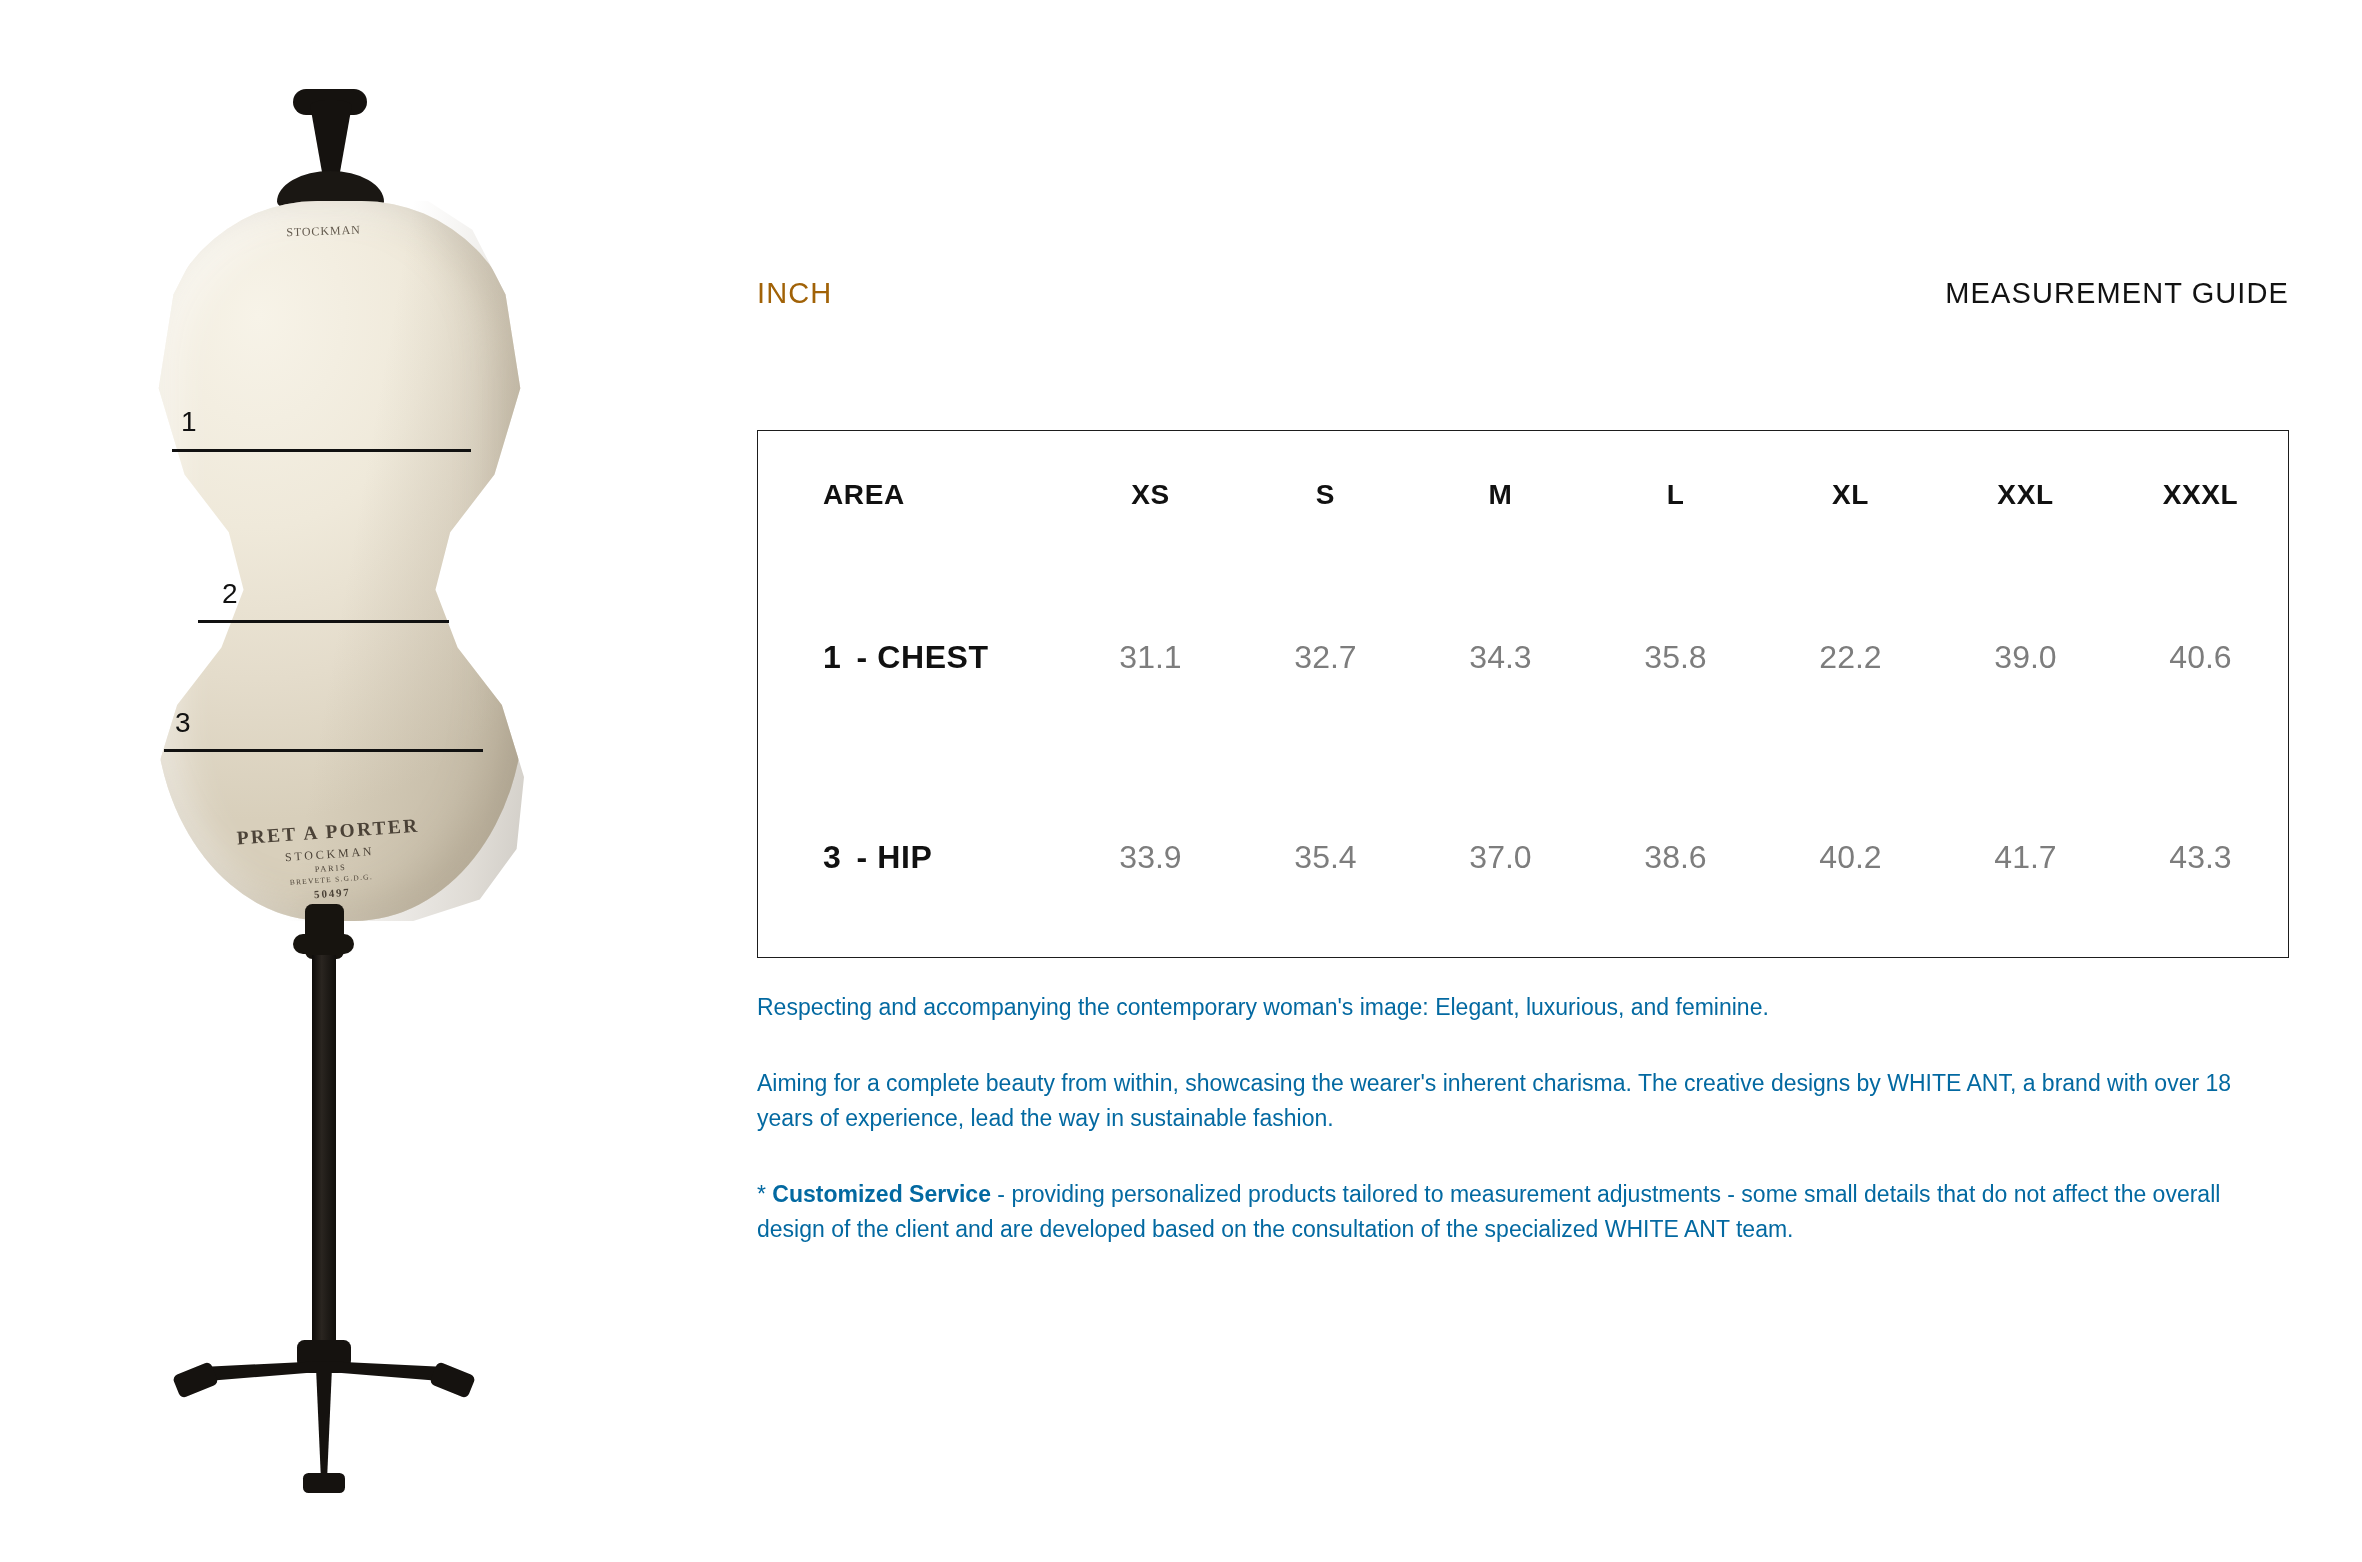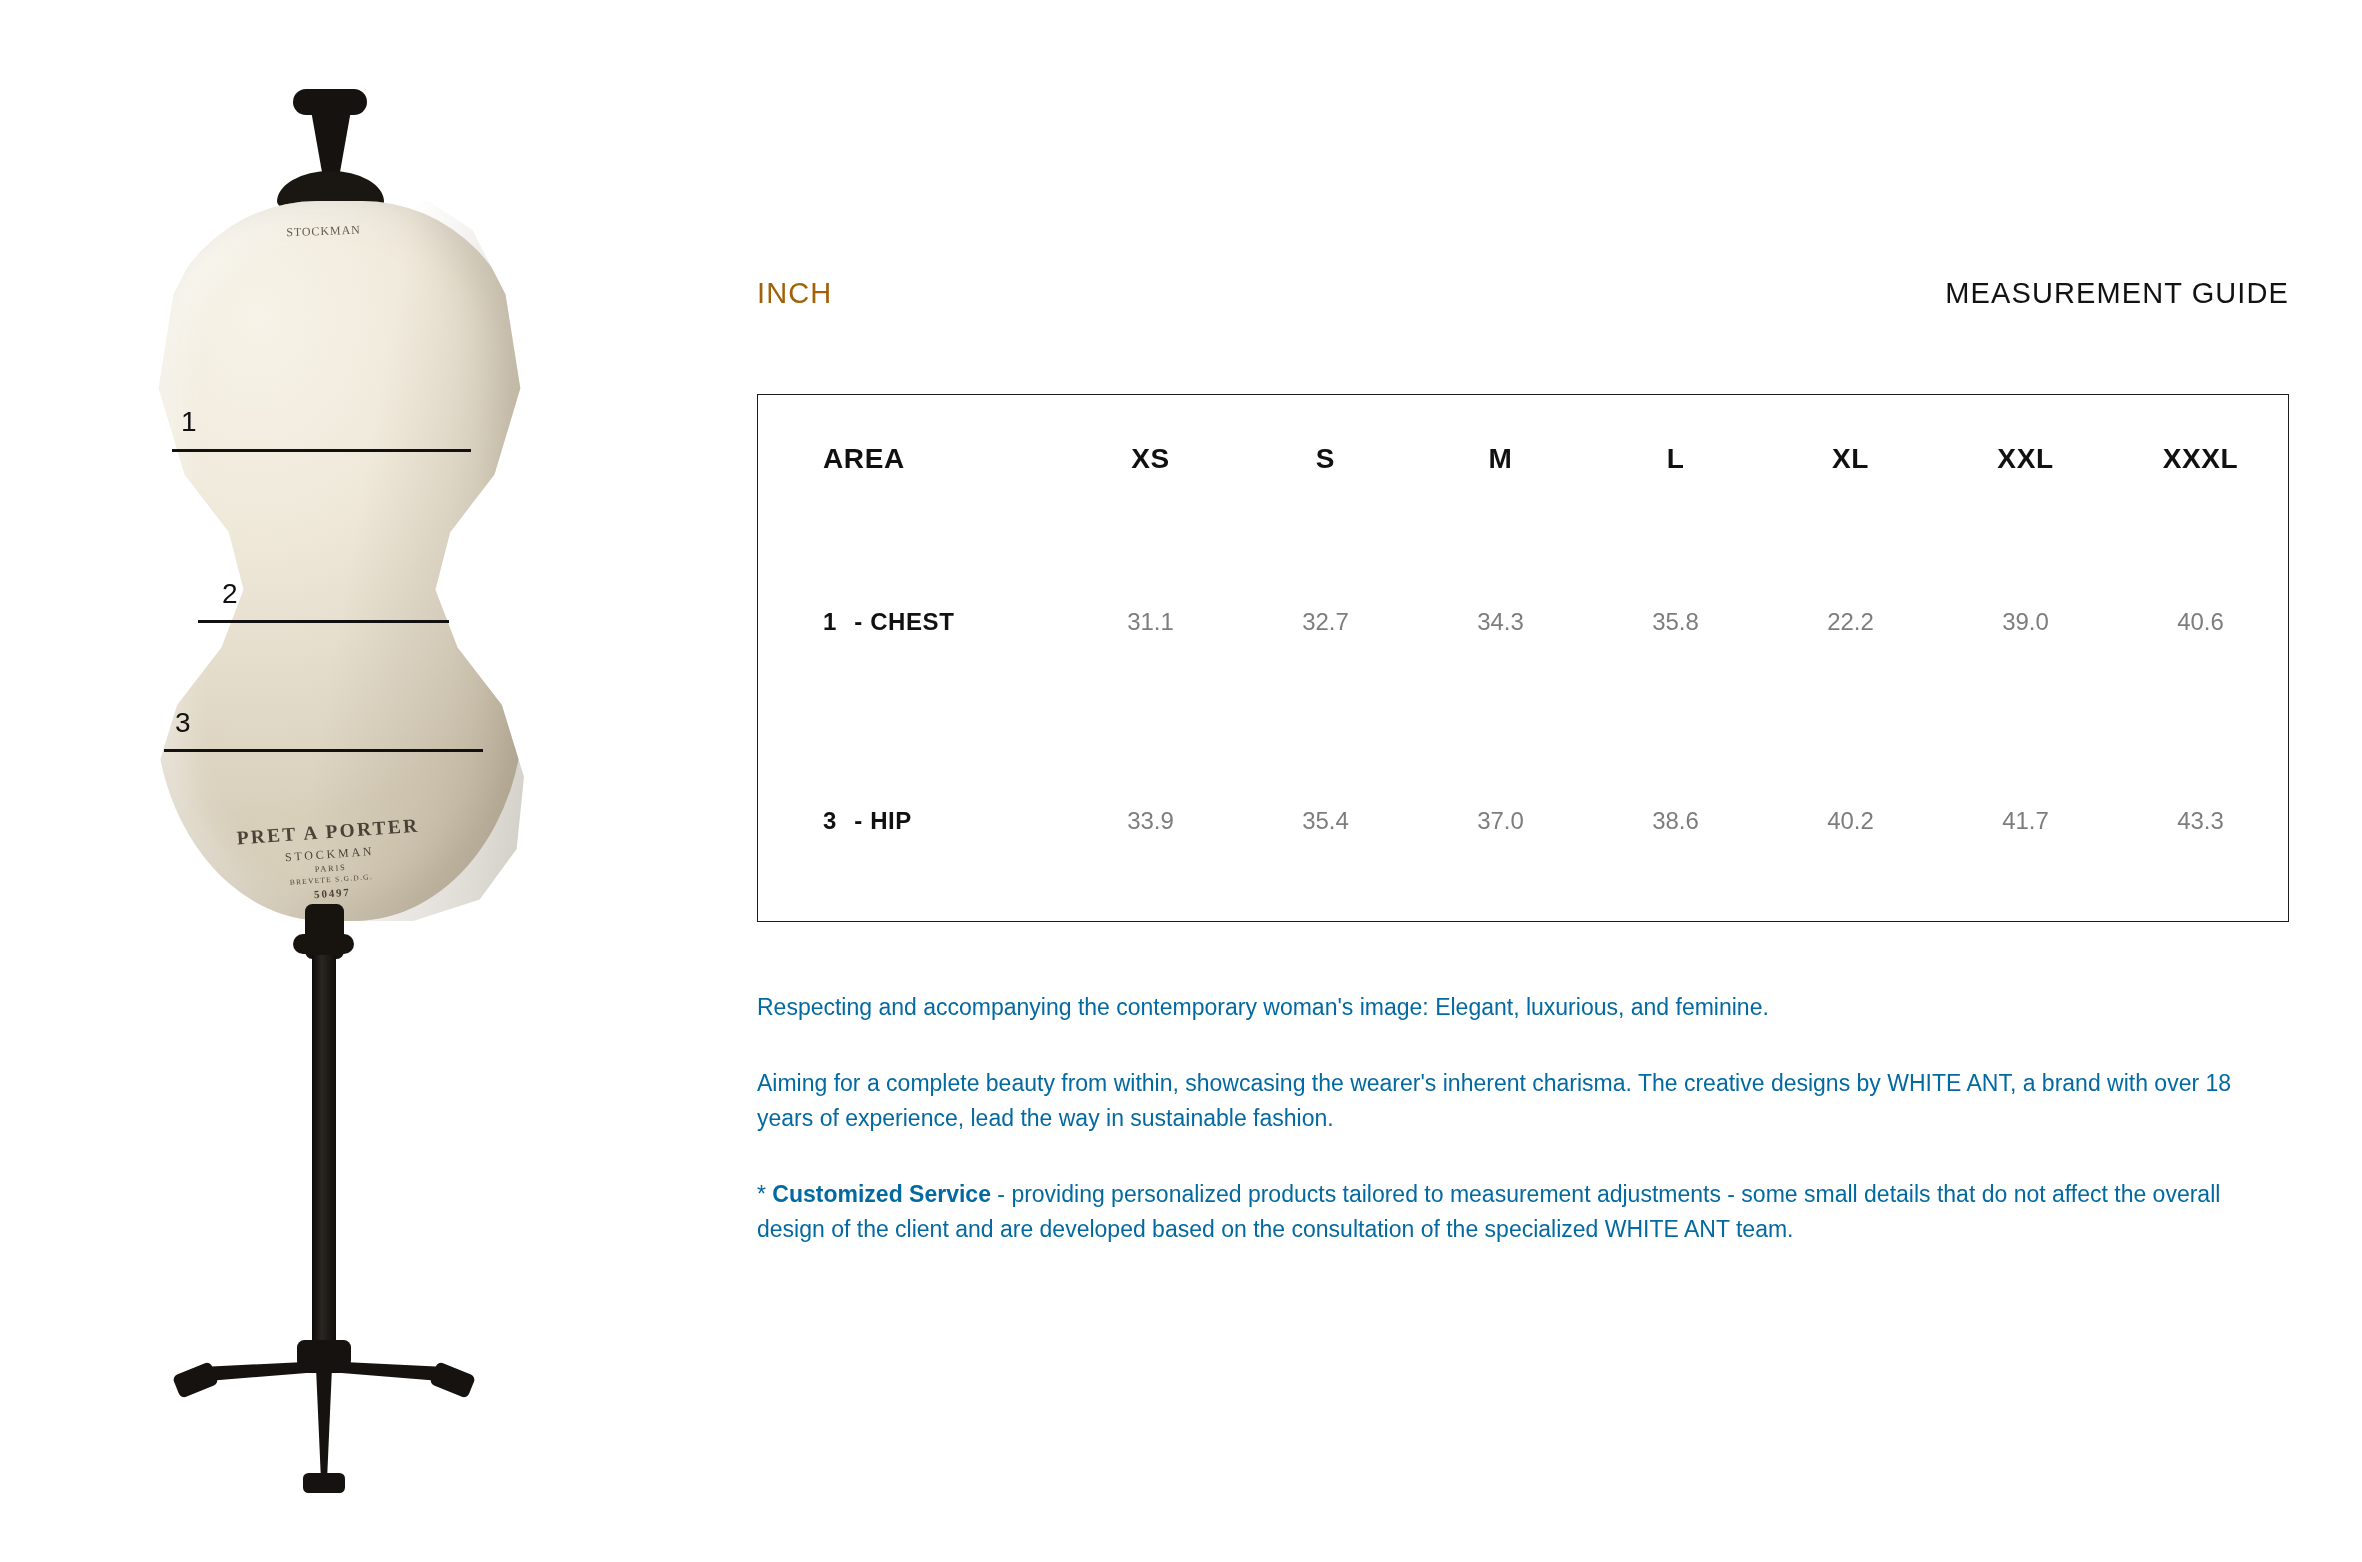--- a/index.html
+++ b/index.html
@@ -241,21 +241,21 @@
   .guide-title {
     font-size: 29px;
     letter-spacing: 1.1px;
     color: #121212;
     text-align: center;
   }
 
   .table-box {
     position: absolute;
     left: 0;
-    top: 394px;
+    top: 430px;
     width: 1532px;
     height: 528px;
     border: 1.8px solid #1d1d1d;
     background: #ffffff;
   }
   table.size-table {
     width: 100%;
     height: 100%;
     border-collapse: collapse;
     table-layout: fixed;
@@ -274,21 +274,21 @@
     height: 127px;
     font-weight: 700;
   }
   table.size-table thead th.area-col,
   table.size-table tbody td.area-col {
     text-align: left;
     padding-left: 65px;
     width: 305px;
   }
   table.size-table tbody td {
-    font-size: 24px;
+    font-size: 32px;
     color: #7d7d7d;
     height: 134px;
   }
   table.size-table tbody td.area-col {
     color: #111111;
     font-weight: 700;
     letter-spacing: 0.6px;
   }
   .area-idx { display:inline-block; min-width: 24px; }
 

